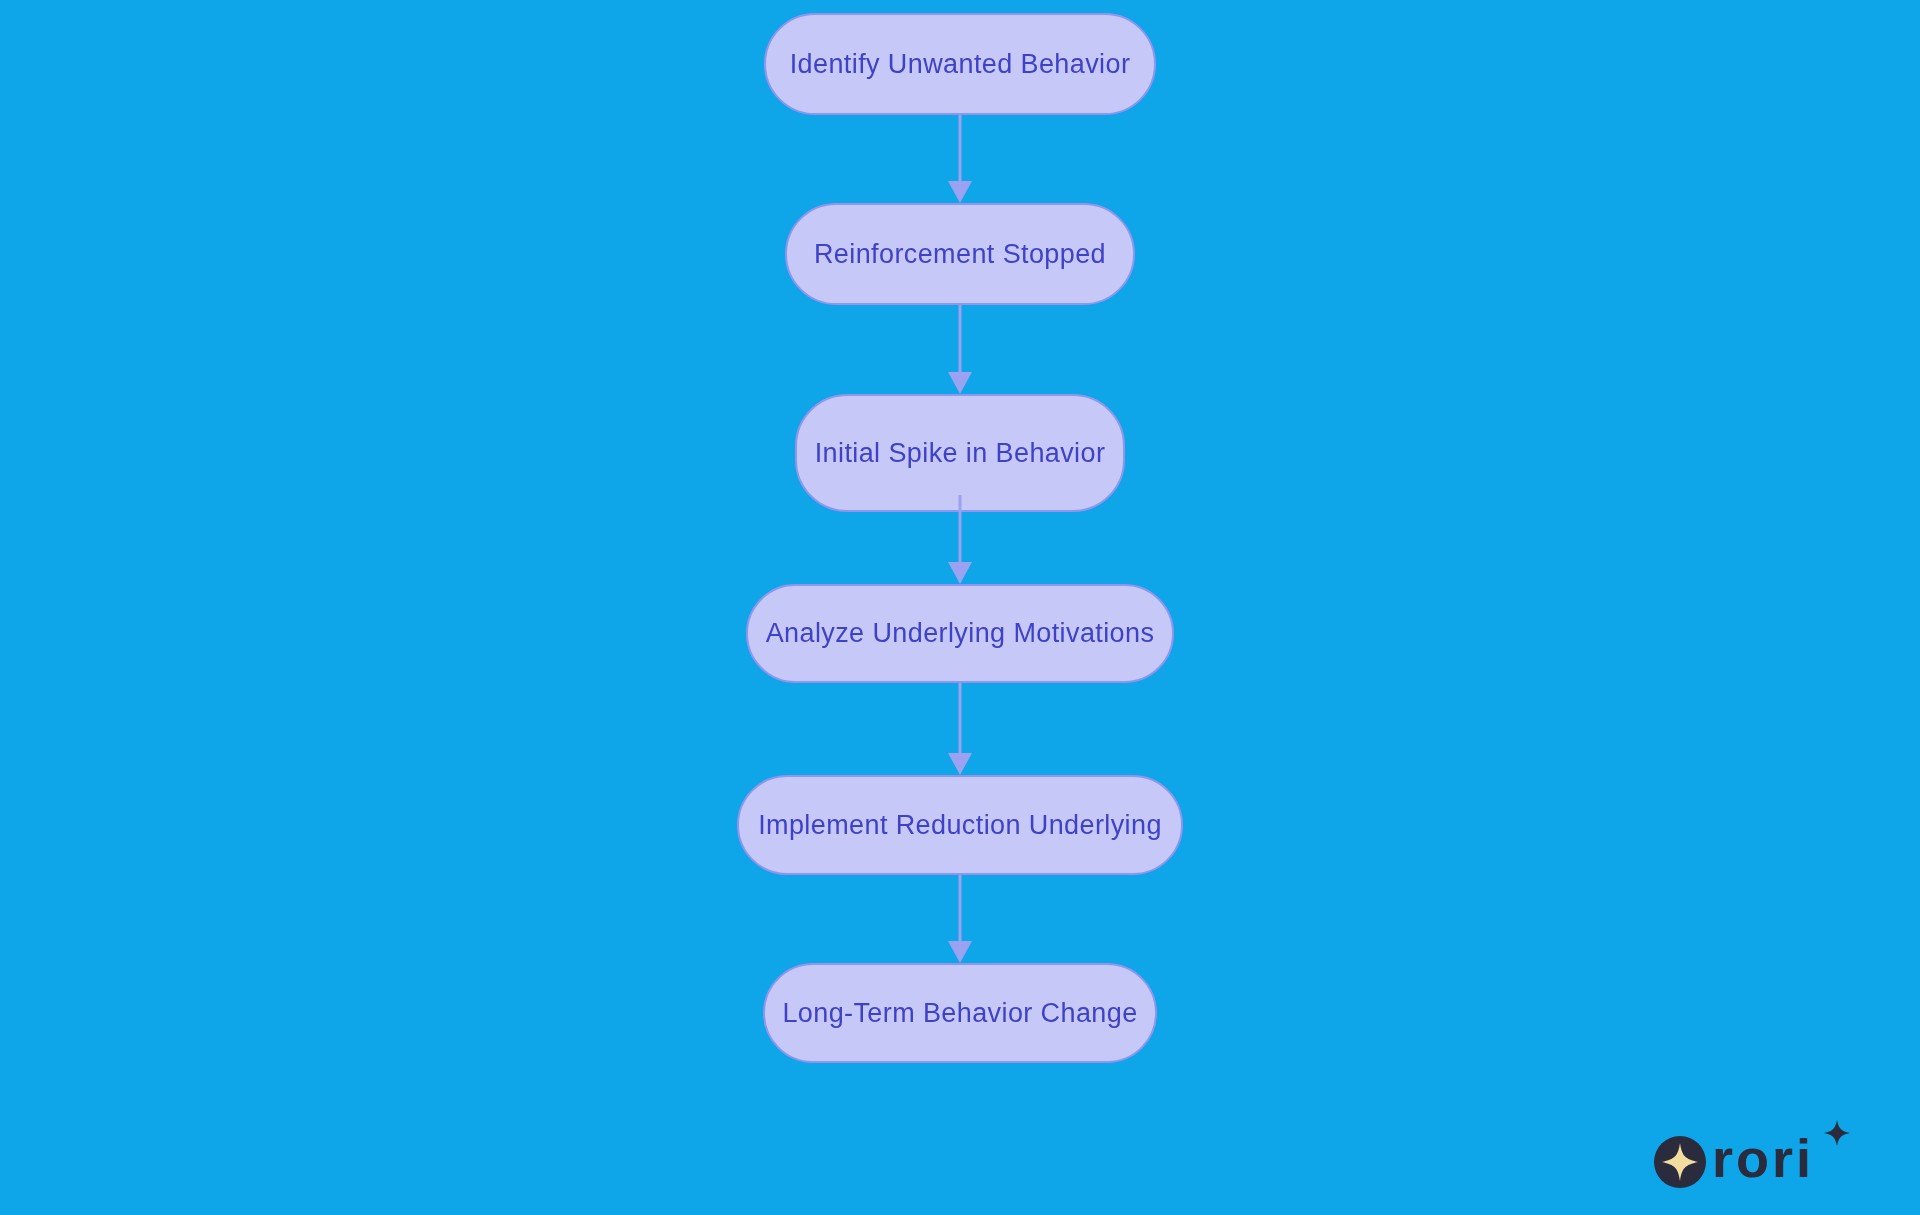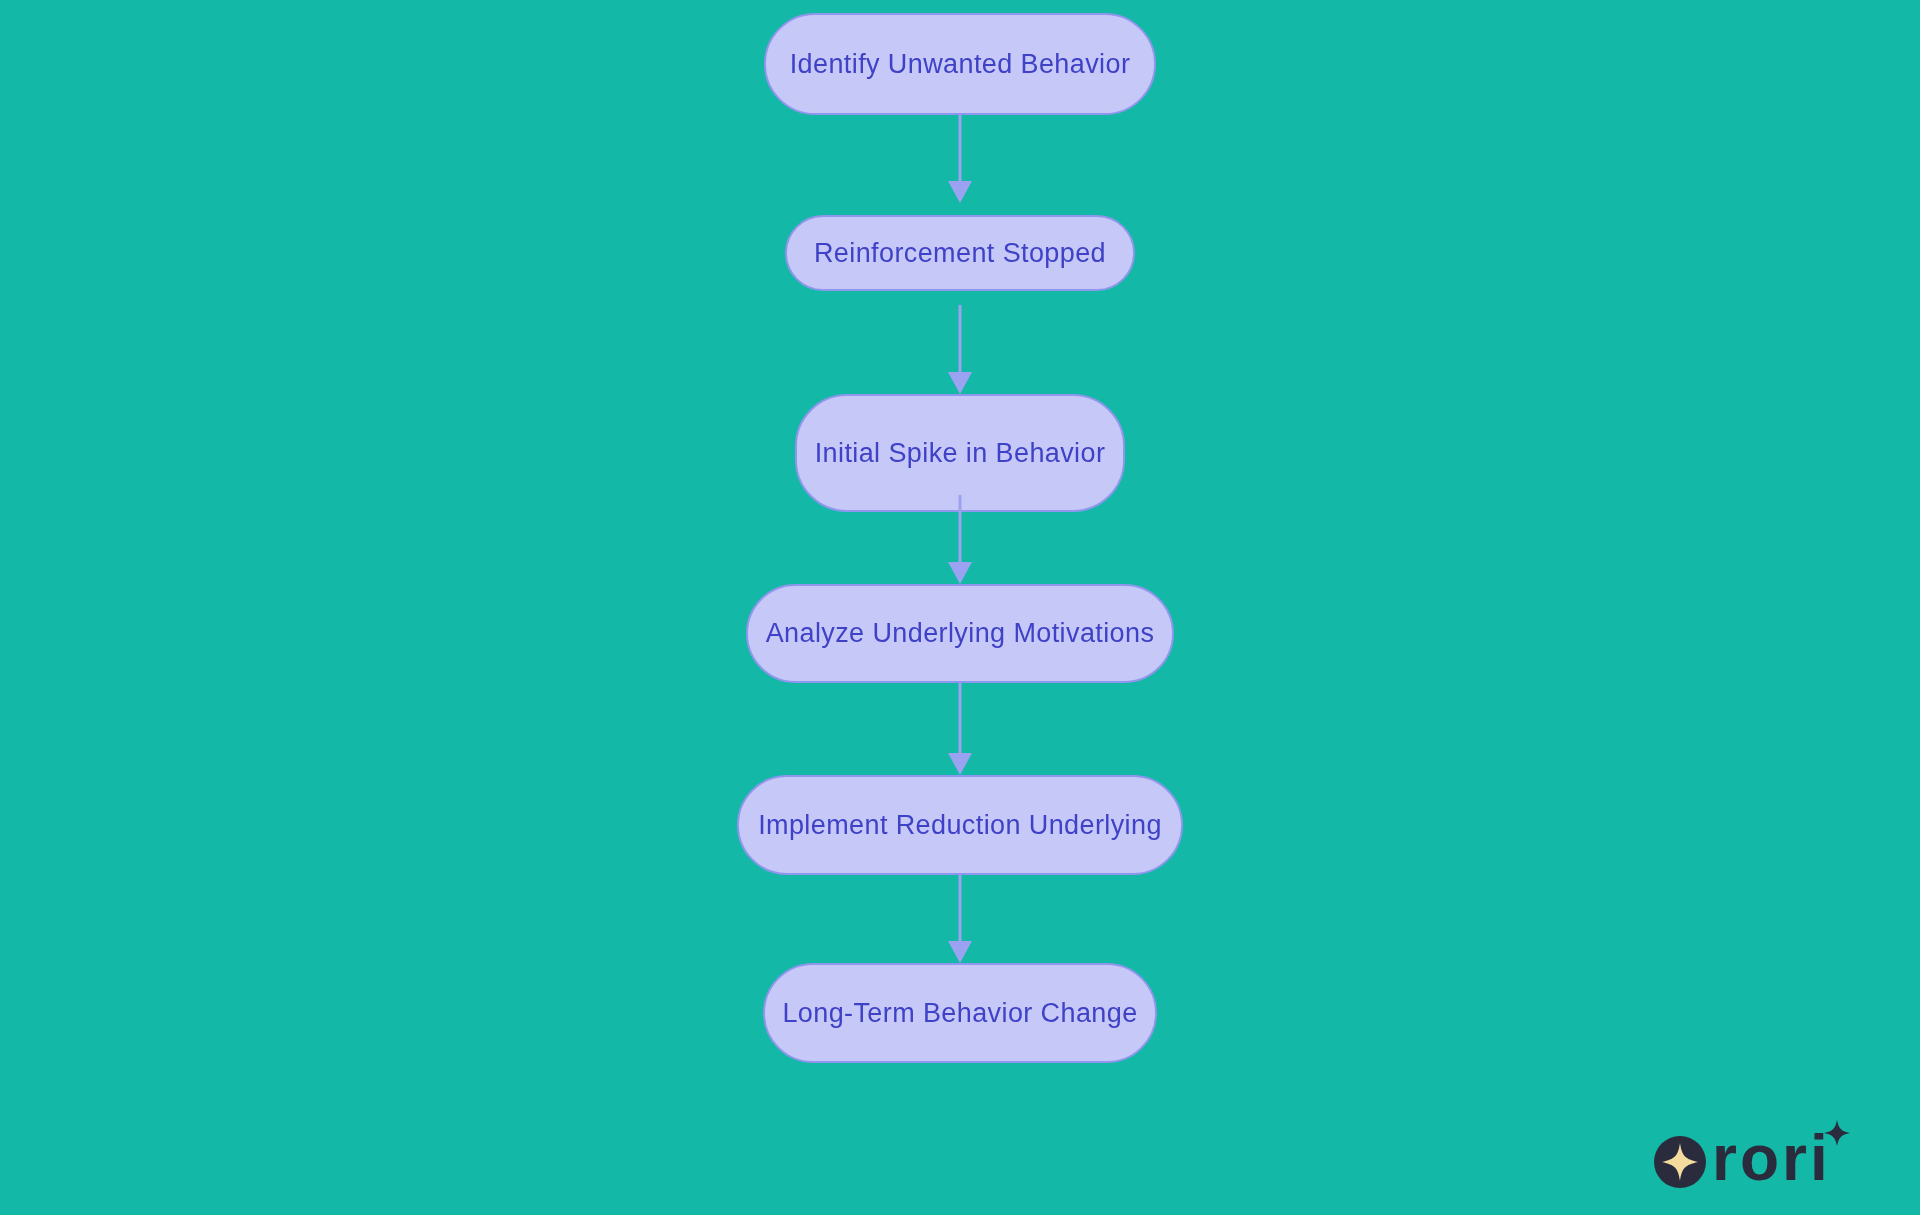--- a/index.html
+++ b/index.html
@@ -6,21 +6,21 @@
   html, body { width: 1920px; height: 1215px; }
   body {
     background: #ffffff;
     font-family: "Liberation Sans", sans-serif;
     overflow: hidden;
   }
   .canvas {
     position: relative;
     width: 1920px;
     height: 1215px;
-    background: #14b8a6;
+    background: #0ea5e9;
   }
   .flow-node {
     position: absolute;
     background: #c6c9f8;
     border: 2px solid #9096ee;
     border-radius: 52px;
     color: #3f41c6;
     font-size: 27px;
     font-weight: 500;
     letter-spacing: 0.4px;
@@ -47,21 +47,21 @@
     left: 0;
     bottom: 0;
     width: 0;
     height: 0;
     border-left: 12px solid transparent;
     border-right: 12px solid transparent;
     border-top: 22px solid #9ba2f2;
   }
   
   .n1 { left: 764px; top: 13px;  width: 392px; height: 102px; }
-  .n2 { left: 785px; top: 203px; width: 350px; height: 76px; margin-top: 12px; }
+  .n2 { left: 785px; top: 203px; width: 350px; height: 102px; }
   .n3 { left: 795px; top: 394px; width: 330px; height: 118px; }
   .n4 { left: 746px; top: 584px; width: 428px; height: 99px;  }
   .n5 { left: 737px; top: 775px; width: 446px; height: 100px; }
   .n6 { left: 763px; top: 963px; width: 394px; height: 100px; }
 
   .a1 { left: 948px; top: 115px; height: 88px; }
   .a2 { left: 948px; top: 305px; height: 89px; }
   .a3 { left: 948px; top: 495px; height: 89px; }
   .a4 { left: 948px; top: 683px; height: 92px; }
   .a5 { left: 948px; top: 875px; height: 88px; }
@@ -87,21 +87,21 @@
     height: 52px;
   }
   .logo .wordmark {
     position: absolute;
     left: 62px;
     top: 0px;
     height: 72px;
     display: flex;
     align-items: flex-end;
     font-weight: 800;
-    font-size: 64px;
+    font-size: 54px;
     line-height: 64px;
     letter-spacing: 3px;
     color: #2a2b3c;
   }
   .logo .sparkle {
     position: absolute;
     left: 174px;
     top: 2px;
     width: 26px;
     height: 26px;

